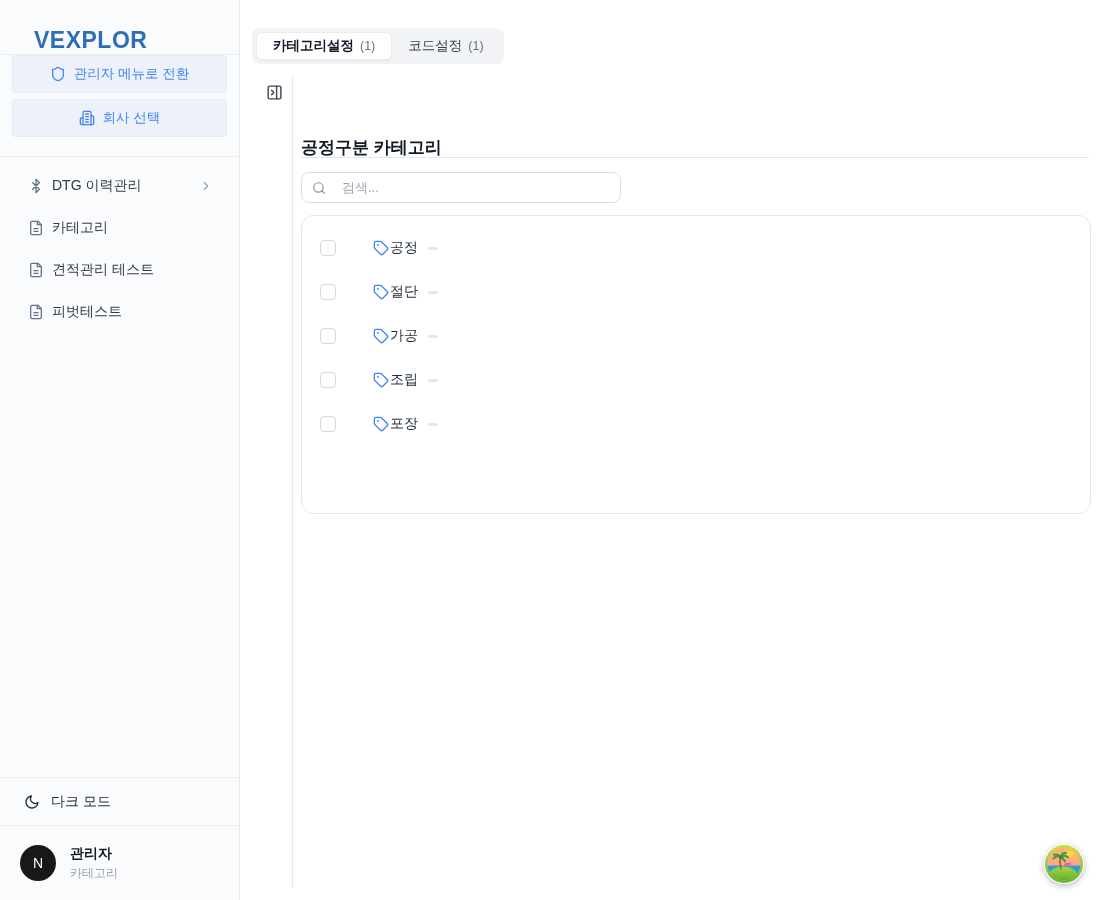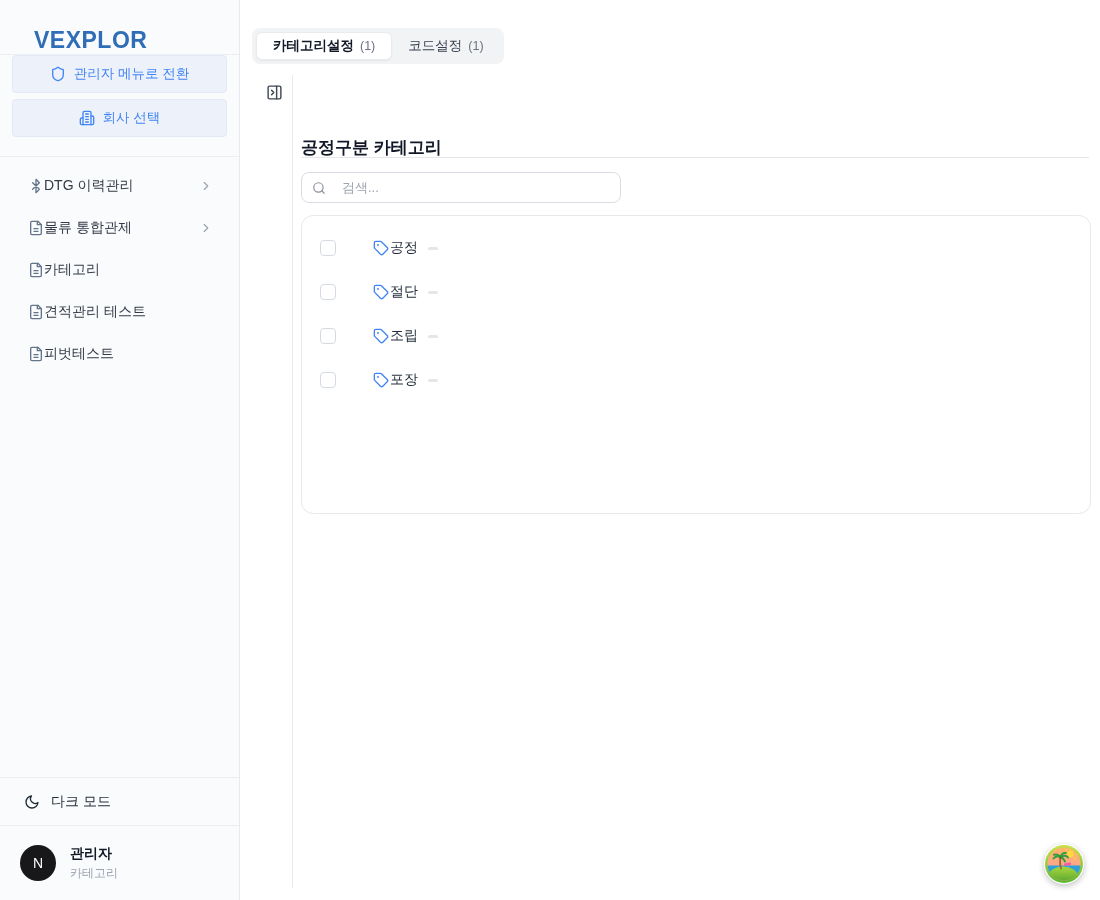--- a/index.html
+++ b/index.html
@@ -33,21 +33,21 @@
     margin:0 12px 6px; height:38px; flex:0 0 38px;
     background:#edf1fa; border:1px solid #e3e9f6; border-radius:4px;
     display:flex; align-items:center; justify-content:center; gap:8px;
     color:#4285f4; font-size:13.5px; font-weight:500; cursor:pointer;
     font-family:inherit;
   }
   .sb-menu {
     margin-top:13px; border-top:1px solid #eceef1; padding-top:8px;
   }
   .menu-item {
-    height:42px; display:flex; align-items:center; gap:0;
+    height:42px; display:flex; align-items:center; gap:8px;
     padding:0 26px 0 28px; cursor:pointer; color:#333a46; font-size:14px;
   }
   .menu-item .mi-label { flex:1; }
   .mi-icon { display:flex; color:#64748b; }
   .mi-chevron { display:flex; color:#9aa3af; }
   .sb-spacer { flex:1; }
   .dark-row {
     border-top:1px solid #eceef1; height:48px; flex:0 0 48px;
     display:flex; align-items:center; gap:11px; padding-left:24px;
     font-size:14px; color:#1f2937; cursor:pointer;
@@ -190,37 +190,20 @@
         <div class="menu-item">
 
     <span class="mi-icon ic-doc">
       <svg width="16" height="16" viewBox="0 0 24 24" fill="none" stroke="currentColor" stroke-width="2" stroke-linecap="round" stroke-linejoin="round">
               <path d="M15 2H6a2 2 0 0 0-2 2v16a2 2 0 0 0 2 2h12a2 2 0 0 0 2-2V7Z"></path>
               <path d="M14 2v5h6"></path>
               <path d="M9 13h6"></path>
               <path d="M9 17h6"></path>
             </svg>
     </span>
-    <span class="mi-label">물류 통합관제</span>
-    <span class="mi-chevron">
-      <svg width="14" height="14" viewBox="0 0 24 24" fill="none" stroke="currentColor" stroke-width="2" stroke-linecap="round" stroke-linejoin="round">
-              <path d="m9 6 6 6-6 6"></path>
-            </svg>
-    </span>
-  </div>
-        <div class="menu-item">
-
-    <span class="mi-icon ic-doc">
-      <svg width="16" height="16" viewBox="0 0 24 24" fill="none" stroke="currentColor" stroke-width="2" stroke-linecap="round" stroke-linejoin="round">
-              <path d="M15 2H6a2 2 0 0 0-2 2v16a2 2 0 0 0 2 2h12a2 2 0 0 0 2-2V7Z"></path>
-              <path d="M14 2v5h6"></path>
-              <path d="M9 13h6"></path>
-              <path d="M9 17h6"></path>
-            </svg>
-    </span>
     <span class="mi-label">카테고리</span>
 
   </div>
         <div class="menu-item">
 
     <span class="mi-icon ic-doc">
       <svg width="16" height="16" viewBox="0 0 24 24" fill="none" stroke="currentColor" stroke-width="2" stroke-linecap="round" stroke-linejoin="round">
               <path d="M15 2H6a2 2 0 0 0-2 2v16a2 2 0 0 0 2 2h12a2 2 0 0 0 2-2V7Z"></path>
               <path d="M14 2v5h6"></path>
               <path d="M9 13h6"></path>
@@ -314,20 +297,31 @@
   </div>
         <div class="cat-row">
     <span class="checkbox"></span>
     <span class="tag-wrap">
       <svg width="16" height="16" viewBox="0 0 24 24" fill="none" stroke="currentColor" stroke-width="2" stroke-linecap="round" stroke-linejoin="round">
               <path d="M12.586 2.586A2 2 0 0 0 11.172 2H4a2 2 0 0 0-2 2v7.172a2 2 0 0 0 .586 1.414l8.704 8.704a2.426 2.426 0 0 0 3.42 0l6.58-6.58a2.426 2.426 0 0 0 0-3.42z"></path>
               <circle cx="7.5" cy="7.5" r=".5" fill="currentColor"></circle>
             </svg>
     </span>
     <span class="cat-label">절단</span>
+    <span class="row-dash"></span>
+  </div>
+        <div class="cat-row">
+    <span class="checkbox"></span>
+    <span class="tag-wrap">
+      <svg width="16" height="16" viewBox="0 0 24 24" fill="none" stroke="currentColor" stroke-width="2" stroke-linecap="round" stroke-linejoin="round">
+              <path d="M12.586 2.586A2 2 0 0 0 11.172 2H4a2 2 0 0 0-2 2v7.172a2 2 0 0 0 .586 1.414l8.704 8.704a2.426 2.426 0 0 0 3.42 0l6.58-6.58a2.426 2.426 0 0 0 0-3.42z"></path>
+              <circle cx="7.5" cy="7.5" r=".5" fill="currentColor"></circle>
+            </svg>
+    </span>
+    <span class="cat-label">가공</span>
     <span class="row-dash"></span>
   </div>
         <div class="cat-row">
     <span class="checkbox"></span>
     <span class="tag-wrap">
       <svg width="16" height="16" viewBox="0 0 24 24" fill="none" stroke="currentColor" stroke-width="2" stroke-linecap="round" stroke-linejoin="round">
               <path d="M12.586 2.586A2 2 0 0 0 11.172 2H4a2 2 0 0 0-2 2v7.172a2 2 0 0 0 .586 1.414l8.704 8.704a2.426 2.426 0 0 0 3.42 0l6.58-6.58a2.426 2.426 0 0 0 0-3.42z"></path>
               <circle cx="7.5" cy="7.5" r=".5" fill="currentColor"></circle>
             </svg>
     </span>

